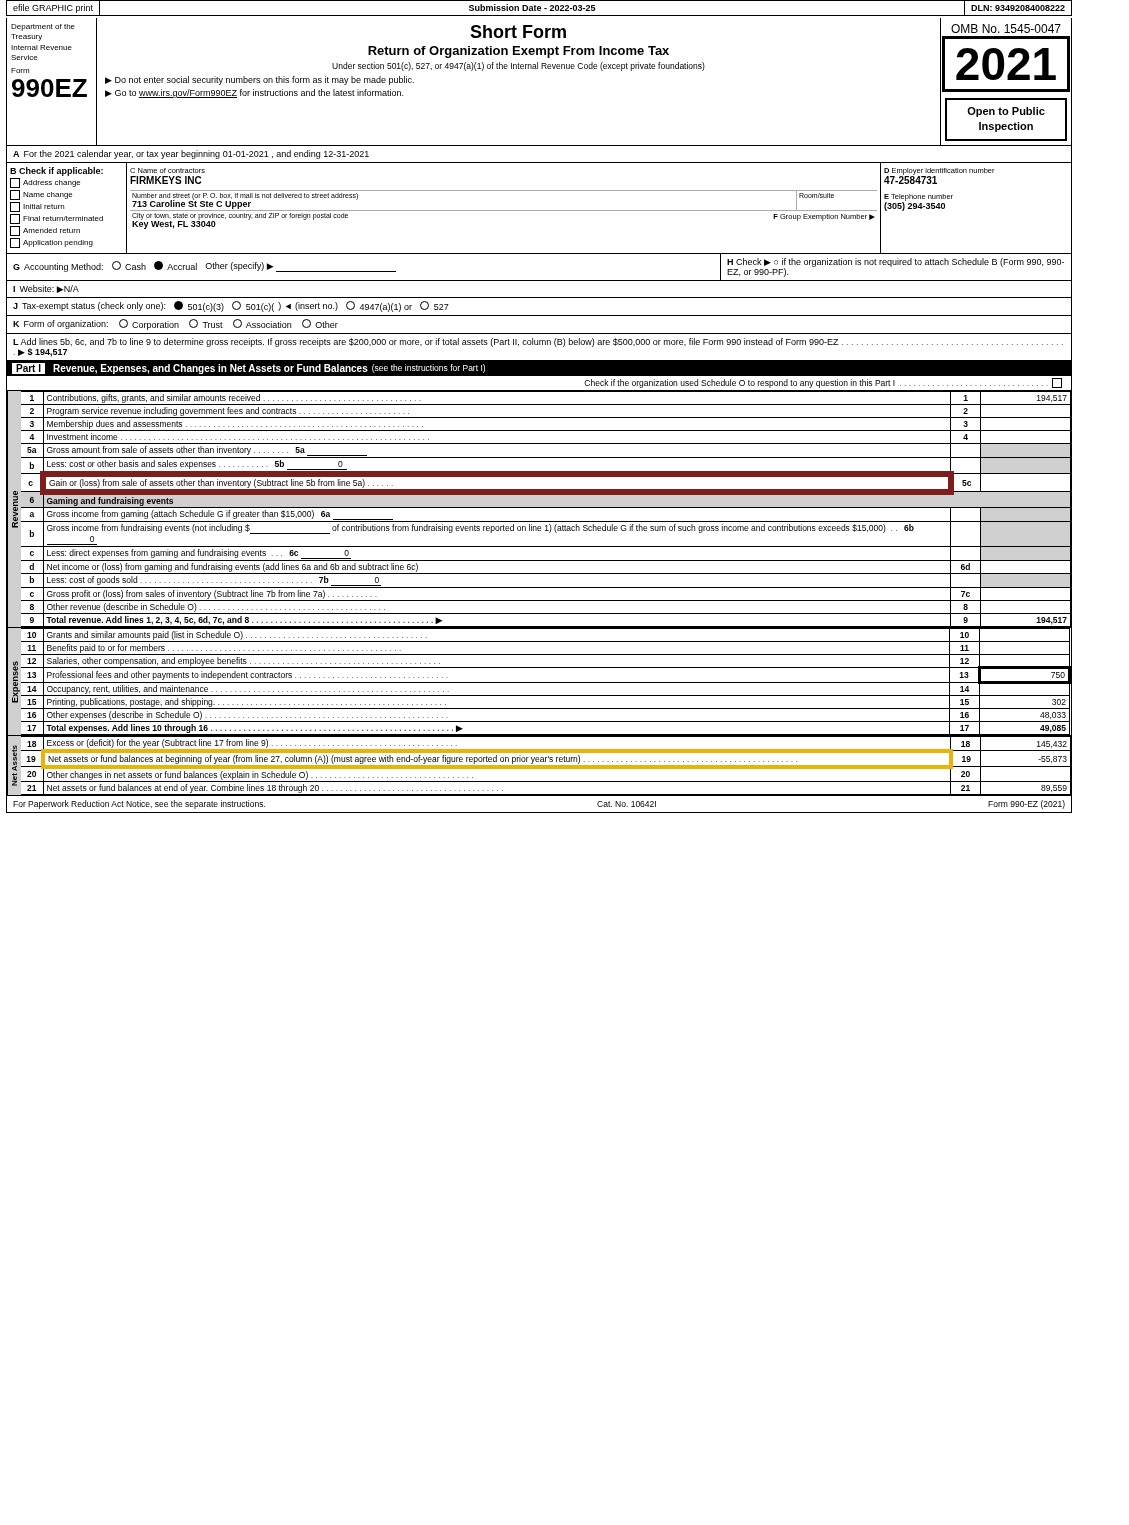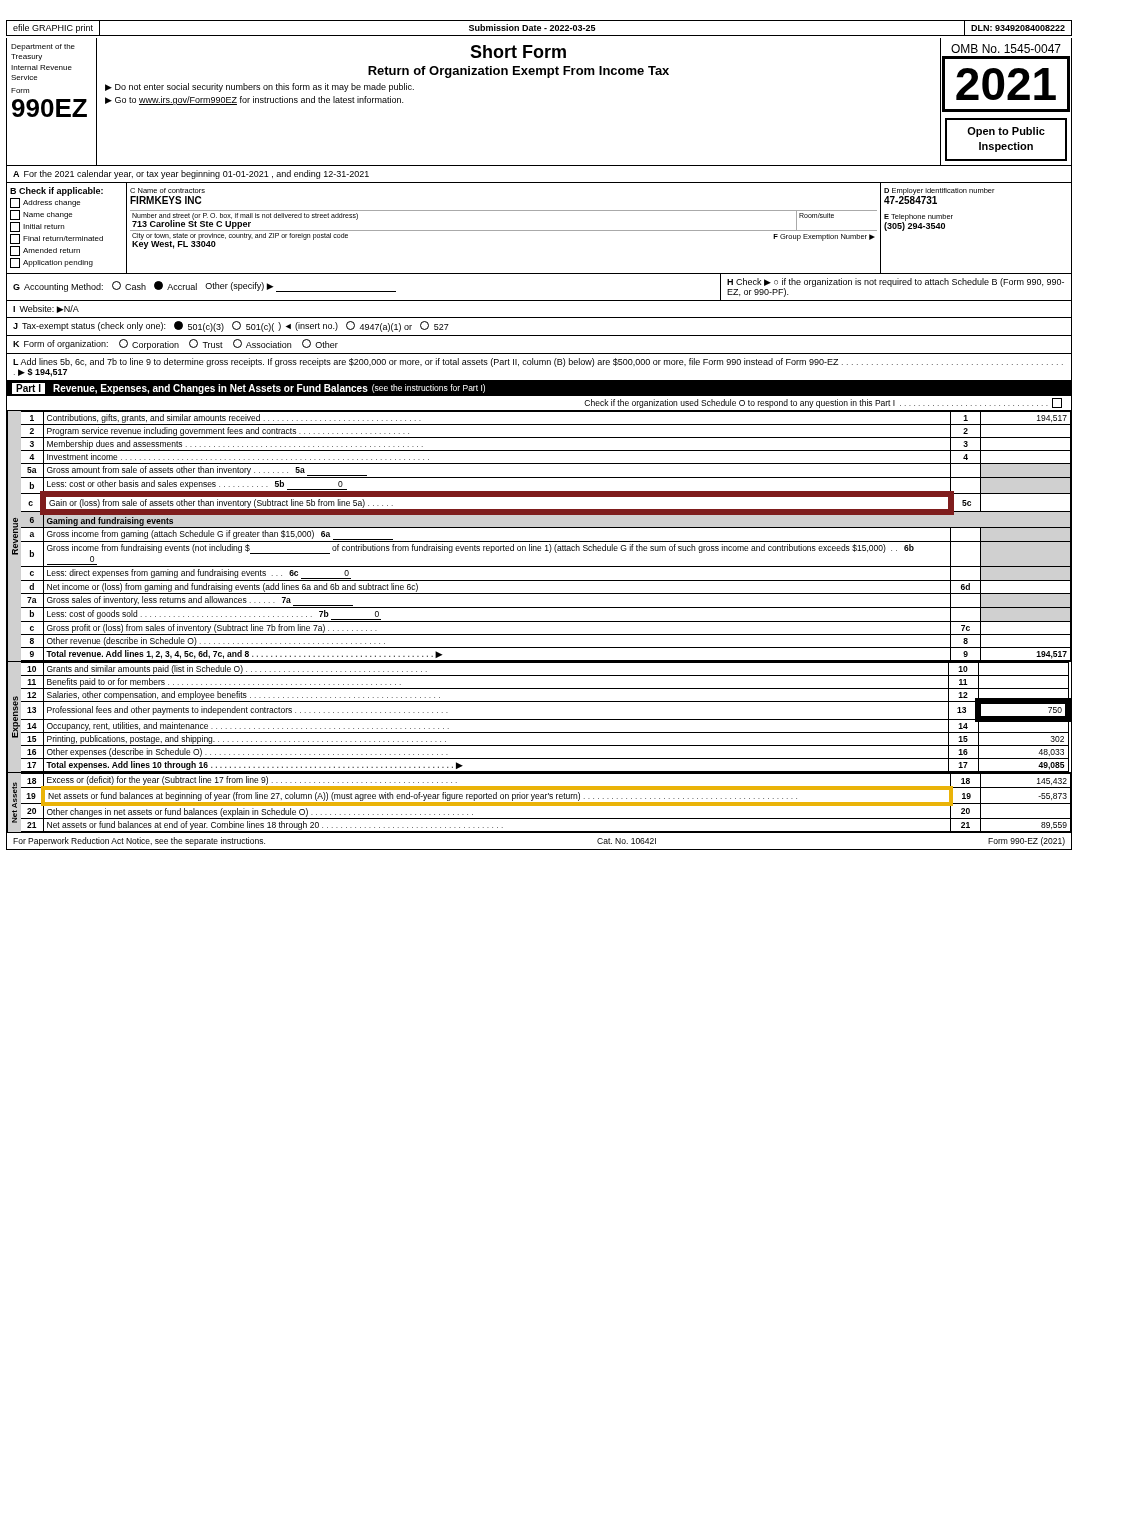--- a/index.html
+++ b/index.html
@@ -1,18 +1,18 @@
 <!DOCTYPE html>
 <html><head>
   <meta charset="utf-8">
   <style>
     * { box-sizing: border-box; margin: 0; padding: 0; }
     body { font-family: Arial, sans-serif; font-size: 10px; background: #fff; color: #000; width: 1129px; }
     
-    .page { width: 1078px; padding: 20px 6px; }
+    .page { width: 1078px; padding: 0 6px; }
     
     
     .top-bar { display: flex; border: 1px solid #000; margin-bottom: 2px; }
     .top-bar-cell { padding: 2px 6px; border-right: 1px solid #000; font-size: 9px; }
     .top-bar-cell:last-child { border-right: none; }
     .top-bar-cell.flex1 { flex: 1; }
     .top-bar-cell.bold { font-weight: bold; }
     .check-item { display: flex; align-items: center; margin: 2px 0; font-size: 8px; }
     .check-box { width: 10px; height: 10px; border: 1px solid #000; display: inline-block; margin-right: 3px; flex-shrink: 0; }
     .radio-circle { width: 9px; height: 9px; border-radius: 50%; border: 1px solid #000; display: inline-block; margin-right: 2px; }
@@ -38,20 +38,21 @@
         <span>Internal Revenue</span><br>
         <span>Service</span>
       </div>
       <div style="font-size:8px; margin-top:2px;">Form</div>
       <div style="font-size:26px; font-weight:bold; line-height:1;">990EZ</div>
     </div>
 
     <div style="flex:1; padding:4px 8px; border-right:1px solid #000; text-align:center;">
       <div style="font-size:18px; font-weight:bold;">Short Form</div>
       <div style="font-size:13px; font-weight:bold;">Return of Organization Exempt From Income Tax</div>
+      <div style="font-size:8.5px; margin:3px 0;">Under section 501(c), 527, or 4947(a)(1) of the Internal Revenue Code (except private foundations)</div>
       <div style="text-align:left; font-size:9px; margin-top:4px;">▶ Do not enter social security numbers on this form as it may be made public.</div>
       <div style="text-align:left; font-size:9px; margin-top:3px;">▶ Go to <span style="text-decoration:underline;">www.irs.gov/Form990EZ</span> for instructions and the latest information.</div>
     </div>
 
     <div style="width:130px; display:flex; flex-direction:column; align-items:center; padding:4px;">
       <div style="font-size:12px;">OMB No. 1545-0047</div>
       <div style="font-size:46px; font-weight:bold; line-height:1; border:3px solid #000; padding:2px 10px;">2021</div>
       <div style="font-size:11px; font-weight:bold; text-align:center; border:2px solid #000; padding:4px 6px; margin-top:6px; line-height:1.4;">
         <div>Open to Public Inspection</div>
       </div>
@@ -304,29 +305,20 @@
         <td style="width:90px; border:1px solid #000; background:#d0d0d0;"></td>
       </tr>
 
       <tr>
         <td style="width:22px; text-align:center; font-weight:bold; border:1px solid #000; border-left:none;">d</td>
         <td style="border:1px solid #000; padding:1px 3px;">Net income or (loss) from gaming and fundraising events (add lines 6a and 6b and subtract line 6c)</td>
         <td style="width:30px; text-align:center; font-weight:bold; border:1px solid #000;">6d</td>
         <td style="width:90px; border:1px solid #000;"></td>
       </tr>
 
-      <tr>
-        <td style="width:22px; text-align:center; font-weight:bold; border:1px solid #000; border-left:none;">7a</td>
-        <td style="border:1px solid #000; padding:1px 3px;">Gross sales of inventory, less returns and allowances <span style="color:#555;">. . . . . .</span>
-          <span style="font-weight:bold; margin-left:4px;">7a</span>
-          <span style="display:inline-block; border-bottom:1px solid #000; width:60px;">&nbsp;</span>
-        </td>
-        <td style="width:30px; border:1px solid #000;"></td>
-        <td style="width:90px; border:1px solid #000; background:#d0d0d0;"></td>
-      </tr>
 
       <tr>
         <td style="width:22px; text-align:center; font-weight:bold; border:1px solid #000; border-left:none;">b</td>
         <td style="border:1px solid #000; padding:1px 3px;">Less: cost of goods sold <span style="color:#555;">. . . . . . . . . . . . . . . . . . . . . . . . . . . . . . . . . . . . .</span>
           <span style="font-weight:bold; margin-left:4px;">7b</span>
           <span style="display:inline-block; border-bottom:1px solid #000; width:50px; text-align:right; padding-right:2px;">0</span>
         </td>
         <td style="width:30px; border:1px solid #000;"></td>
         <td style="width:90px; border:1px solid #000; background:#d0d0d0;"></td>
       </tr>
@@ -374,21 +366,21 @@
       <tr>
         <td style="width:22px; text-align:center; font-weight:bold; border:1px solid #000; border-left:none;">12</td>
         <td style="border:1px solid #000; padding:1px 3px;">Salaries, other compensation, and employee benefits <span style="color:#555;">. . . . . . . . . . . . . . . . . . . . . . . . . . . . . . . . . . . . . . . . .</span></td>
         <td style="width:30px; text-align:center; font-weight:bold; border:1px solid #000;">12</td>
         <td style="width:90px; border:1px solid #000;"></td>
       </tr>
       <tr>
         <td style="width:22px; text-align:center; font-weight:bold; border:1px solid #000; border-left:none;">13</td>
         <td style="border:1px solid #000; padding:1px 3px;">Professional fees and other payments to independent contractors <span style="color:#555;">. . . . . . . . . . . . . . . . . . . . . . . . . . . . . . . . .</span></td>
         <td style="width:30px; text-align:center; font-weight:bold; border:1px solid #000;">13</td>
-        <td style="width:90px; text-align:right; border:6px solid #000000; padding:1px 3px;">750</td>
+        <td style="width:90px; text-align:right; border:3px solid #000000; padding:1px 3px;">750</td>
       </tr>
       <tr>
         <td style="width:22px; text-align:center; font-weight:bold; border:1px solid #000; border-left:none;">14</td>
         <td style="border:1px solid #000; padding:1px 3px;">Occupancy, rent, utilities, and maintenance <span style="color:#555;">. . . . . . . . . . . . . . . . . . . . . . . . . . . . . . . . . . . . . . . . . . . . . . . . . . .</span></td>
         <td style="width:30px; text-align:center; font-weight:bold; border:1px solid #000;">14</td>
         <td style="width:90px; border:1px solid #000;"></td>
       </tr>
       <tr>
         <td style="width:22px; text-align:center; font-weight:bold; border:1px solid #000; border-left:none;">15</td>
         <td style="border:1px solid #000; padding:1px 3px;">Printing, publications, postage, and shipping. <span style="color:#555;">. . . . . . . . . . . . . . . . . . . . . . . . . . . . . . . . . . . . . . . . . . . . . . . . .</span></td>

